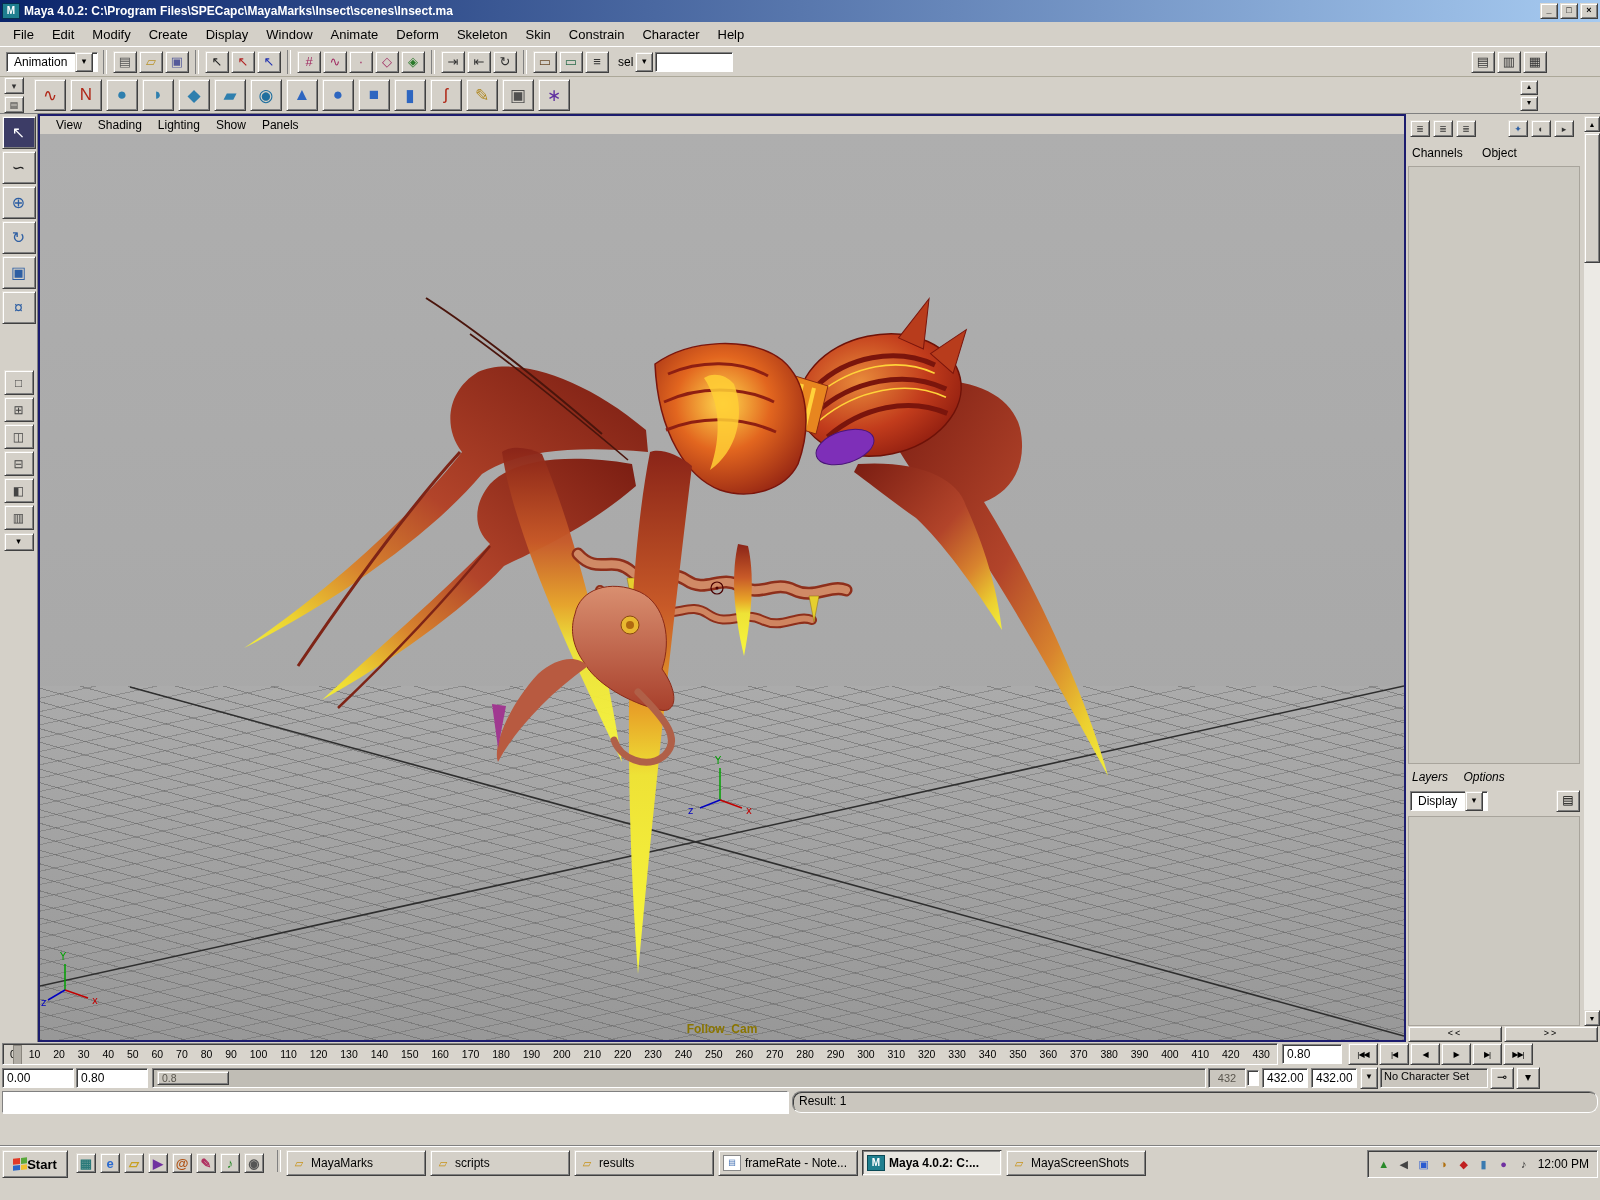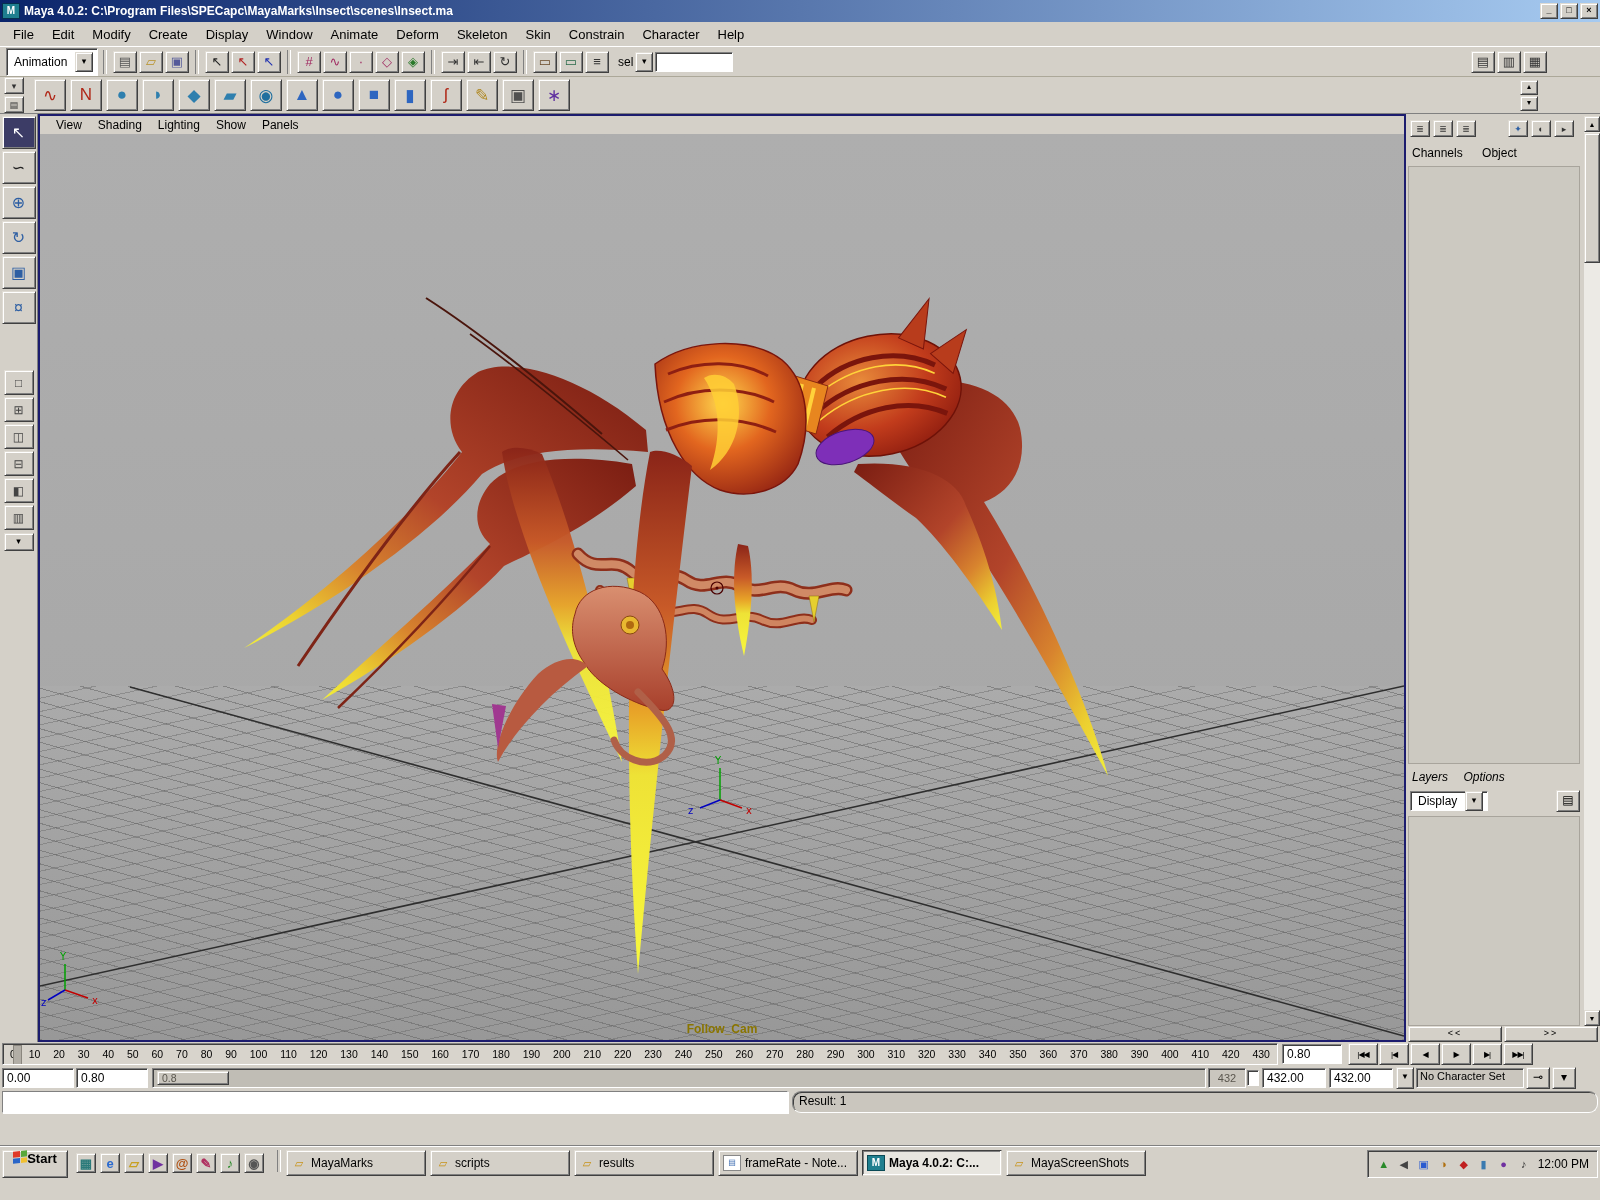--- a/index.html
+++ b/index.html
@@ -17,21 +17,21 @@
              background:linear-gradient(90deg,#0a246a,#a6caf0);display:flex;align-items:center;padding:0 2px;box-sizing:border-box;}
   #title-icon{width:16px;height:14px;background:#1f7f8f;color:#fff;font-size:10px;font-weight:bold;
               text-align:center;line-height:14px;margin-right:4px;border:1px solid #06304e;}
   #title-text{color:#fff;font-weight:bold;font-size:12px;white-space:nowrap;flex:1;}
   .wctl{width:16px;height:14px;margin-left:2px;font-size:9px;line-height:12px;text-align:center;font-weight:bold;}
   
   #menu-bar{position:absolute;left:0;top:22px;width:1600px;height:24px;display:flex;align-items:center;padding-left:4px;box-sizing:border-box;}
   .menu-item{padding:3px 9px;font-size:13px;cursor:default;}
   
   #status-line{position:absolute;left:0;top:46px;width:1600px;height:30px;display:flex;align-items:center;padding:0 6px;box-sizing:border-box;border-top:1px solid #fff;}
-  #mode-select{width:92px;height:28px;display:flex;align-items:center;}
+  #mode-select{width:92px;height:20px;display:flex;align-items:center;}
   #mode-select .txt{flex:1;padding-left:3px;font-size:12px;overflow:hidden;white-space:nowrap;}
   .drop-btn{width:16px;height:18px;text-align:center;font-size:9px;line-height:17px;}
   .vsep{width:2px;height:24px;border-left:1px solid #808080;border-right:1px solid #fff;margin:0 5px;}
   .tbtn{width:22px;height:20px;display:flex;align-items:center;justify-content:center;font-size:13px;margin:0 1px;}
   .glyph{pointer-events:none;}
   #sel-wrap{margin-left:8px;display:flex;align-items:center;gap:2px;font-size:12px;}
   #quick-select{width:78px;}
   #status-right-icons{margin-left:auto;margin-right:46px;display:flex;}
   
   #shelf{position:absolute;left:0;top:76px;width:1600px;height:38px;display:flex;align-items:center;padding:0 4px;box-sizing:border-box;border-top:1px solid #aca899;border-bottom:1px solid #808080;}
@@ -86,33 +86,33 @@
   #time-caret{position:absolute;left:10px;top:1px;width:7px;height:20px;background:#b2aea6;border:1px solid #8a867e;}
   #time-end-field{width:60px;margin-left:4px;}
   #playback{display:flex;margin-left:6px;gap:1px;}
   .pb-btn{width:28px;height:20px;display:flex;align-items:center;justify-content:center;font-size:8px;letter-spacing:-1px;}
   
   #range-row{position:absolute;left:0;top:1066px;width:1600px;height:24px;display:flex;align-items:center;padding:0 2px;box-sizing:border-box;}
   #range-track{position:relative;width:1052px;height:18px;background:#c0bdb5;margin-left:4px;}
   #range-handle{position:absolute;left:4px;top:2px;width:72px;height:14px;background:#cac6be;font-size:10.5px;color:#5a564e;padding-left:4px;line-height:13px;box-sizing:border-box;}
   #range-end-label{width:38px;height:20px;line-height:18px;text-align:center;font-size:11px;color:#5a564e;background:#cac6be;margin-left:2px;box-sizing:border-box;}
   #range-end-marker{width:10px;height:14px;background:#fff;margin-left:1px;}
-  .rfield{width:64px;margin-left:3px;}
+  .rfield{width:46px;margin-left:3px;}
   #char-dd-btn{width:16px;height:20px;margin-left:3px;text-align:center;font-size:8px;line-height:18px;}
   #char-field{width:108px;height:20px;margin-left:2px;overflow:hidden;white-space:nowrap;padding:1px 3px;box-sizing:border-box;font-size:11px;}
   .key-btn{width:22px;height:20px;margin-left:2px;text-align:center;line-height:18px;font-size:12px;}
   
   #cmd-row{position:absolute;left:0;top:1090px;width:1600px;height:24px;display:flex;align-items:center;padding:0 2px;box-sizing:border-box;}
   #cmd-input{width:782px;border:none;outline:none;height:20px;}
   #cmd-input-wrap{width:784px;height:20px;background:#fff;}
   #cmd-result{flex:1;height:20px;line-height:18px;padding-left:6px;margin-left:4px;border-radius:9px;}
   #filler{position:absolute;left:0;top:1114px;width:1600px;height:32px;}
   
   #taskbar{position:absolute;left:0;top:1146px;width:1600px;height:54px;border-top:1px solid #fff;box-shadow:0 -1px 0 #808080;display:flex;align-items:flex-start;padding:3px 2px 0 2px;box-sizing:border-box;}
-  #start-btn{width:64px;height:26px;display:flex;align-items:flex-start;justify-content:center;font-weight:bold;font-size:13px;}
+  #start-btn{width:64px;height:26px;display:flex;align-items:center;justify-content:center;font-weight:bold;font-size:13px;}
   .flag{width:14px;height:12px;display:grid;grid-template:1fr 1fr / 1fr 1fr;gap:1px;transform:skewY(-6deg);}
   .flag i{display:block;}
   #quick-launch{display:flex;align-items:center;gap:4px;margin:0 8px;height:26px;}
   .ql-icon{width:18px;height:18px;display:flex;align-items:center;justify-content:center;font-size:13px;font-weight:bold;}
   #tasks{display:flex;gap:4px;height:26px;}
   .task-btn{width:140px;height:26px;display:flex;align-items:center;padding:0 4px;box-sizing:border-box;gap:4px;overflow:hidden;}
   .task-active{border-color:#404040 #dfdbd3 #dfdbd3 #404040;box-shadow:inset -1px -1px 0 #fff, inset 1px 1px 0 #808080;background:#e8e6e0;font-weight:bold;}
   .task-ic{width:16px;height:14px;flex:0 0 auto;font-size:11px;line-height:14px;text-align:center;}
   .ic-folder{color:#c8941a;}
   .ic-notepad{color:#3a6ab0;background:#fff;border:1px solid #888;font-size:8px;}

